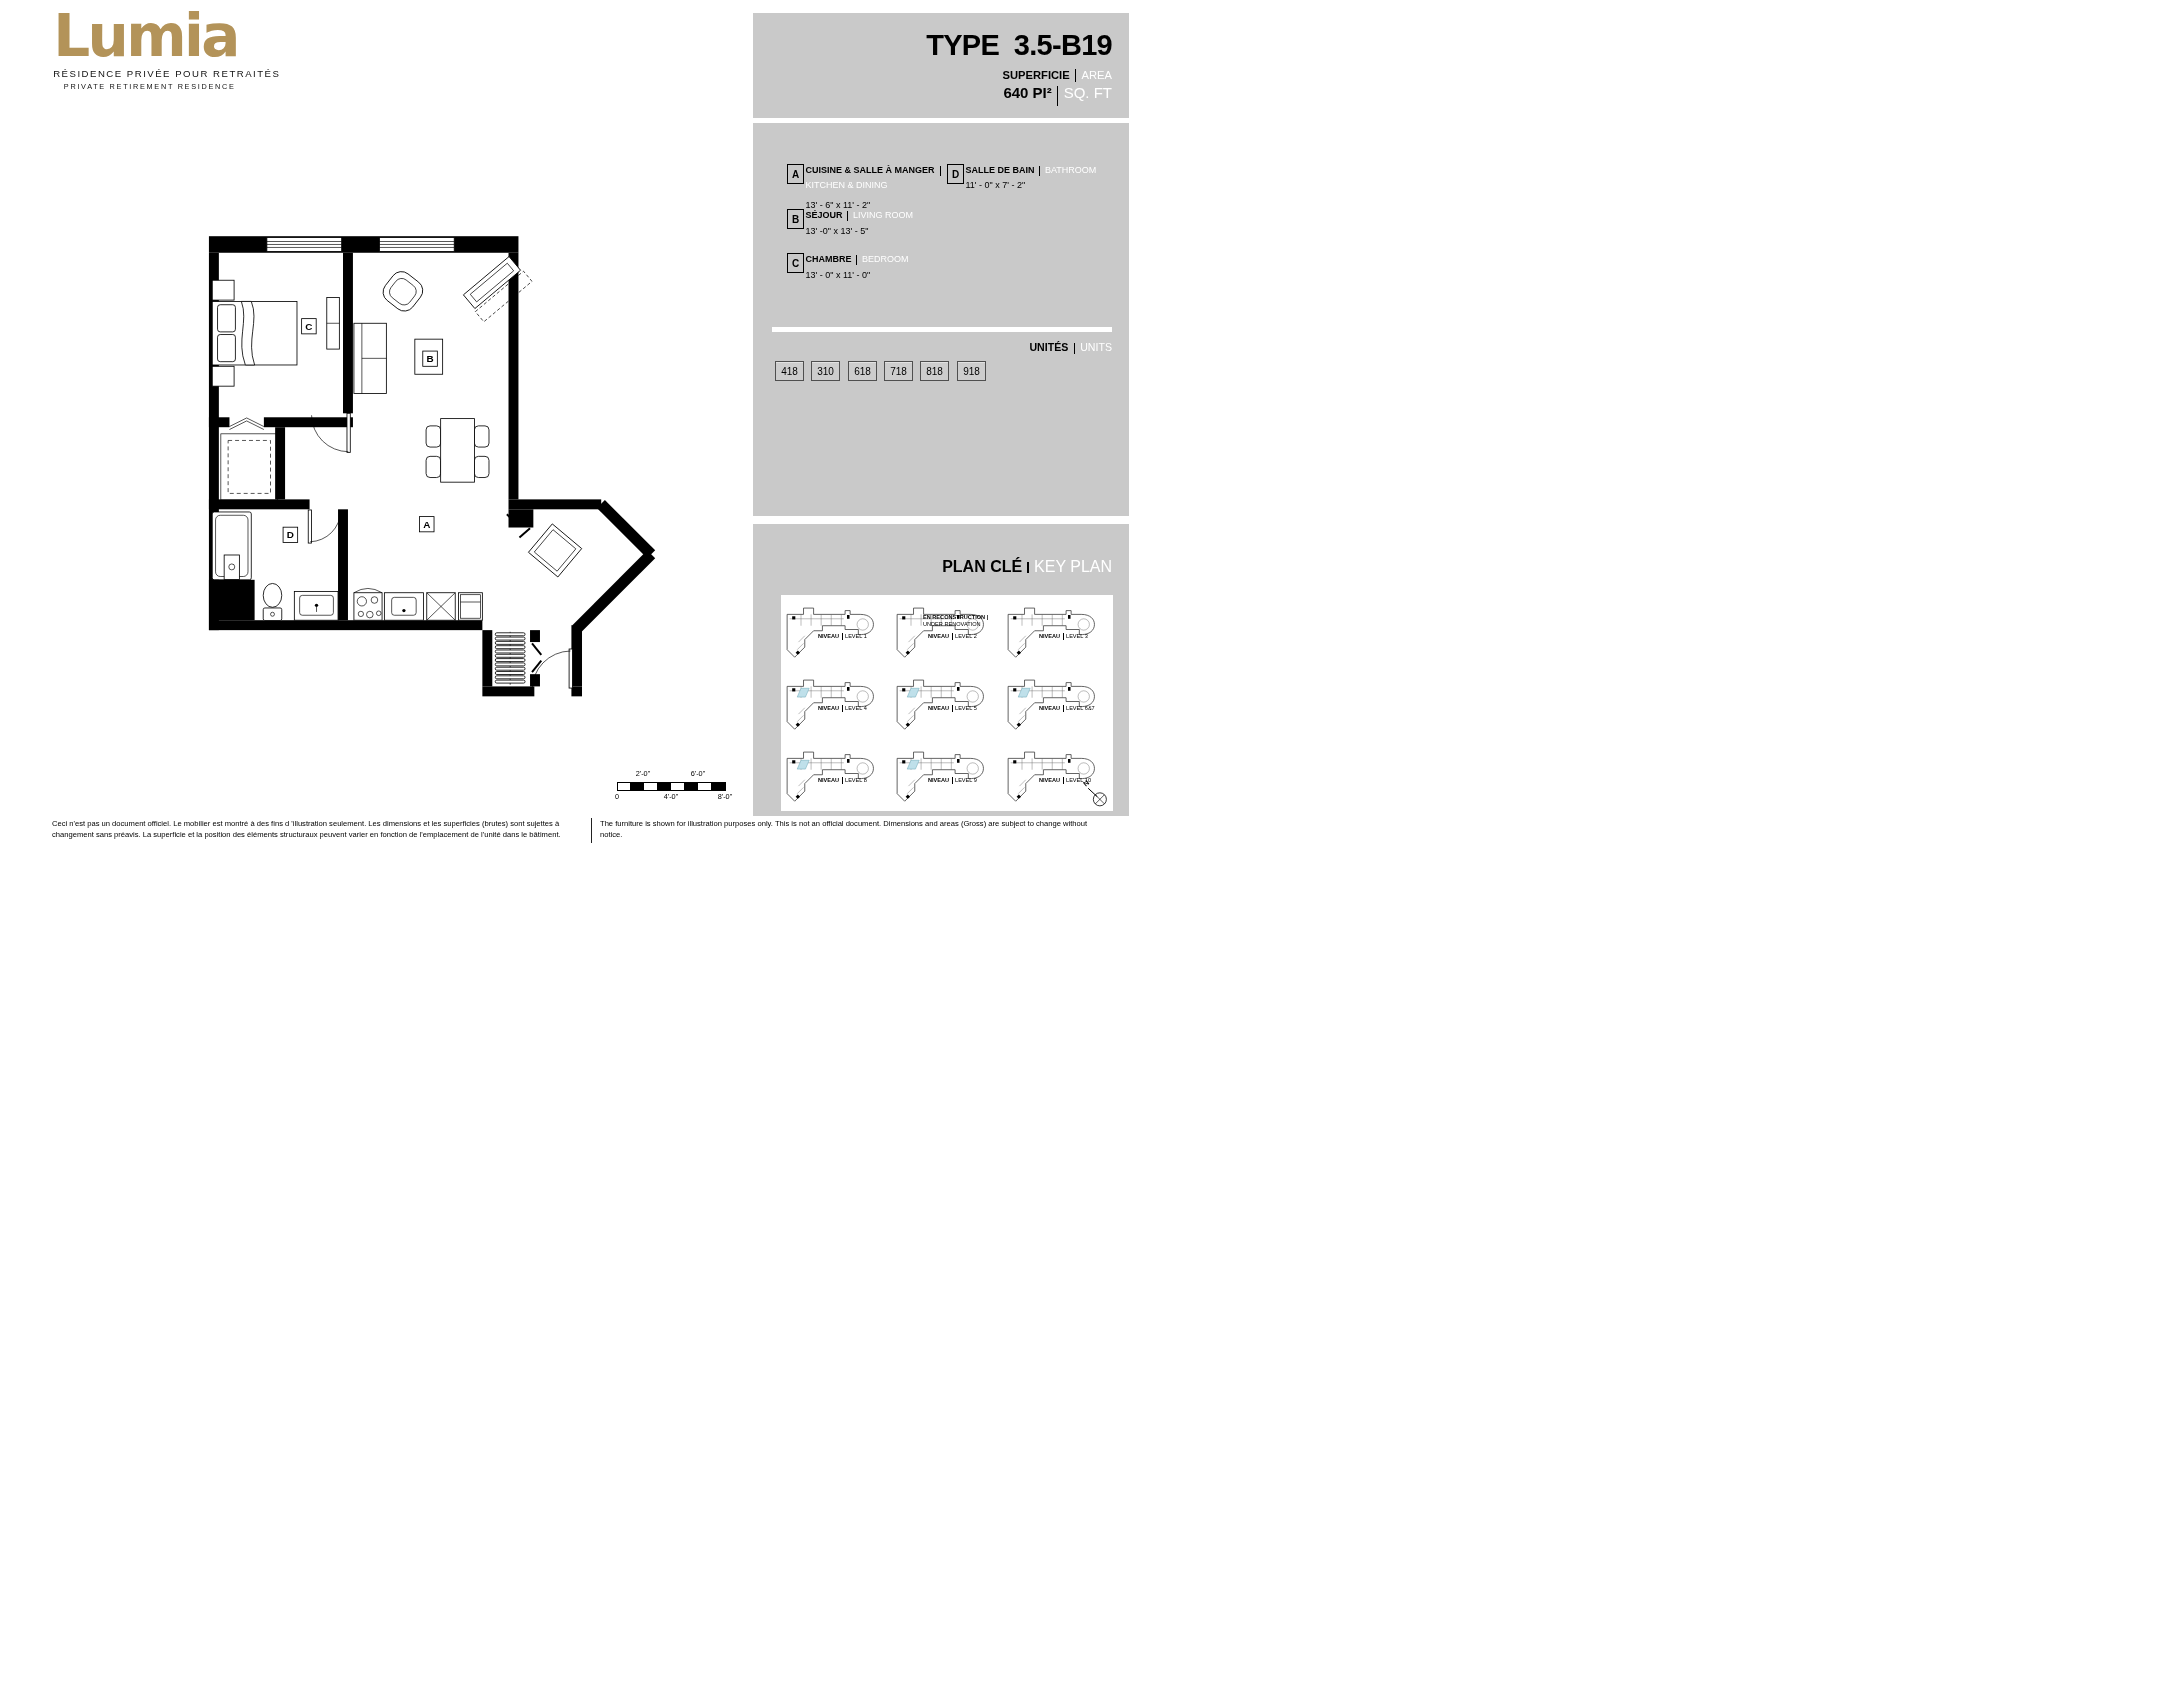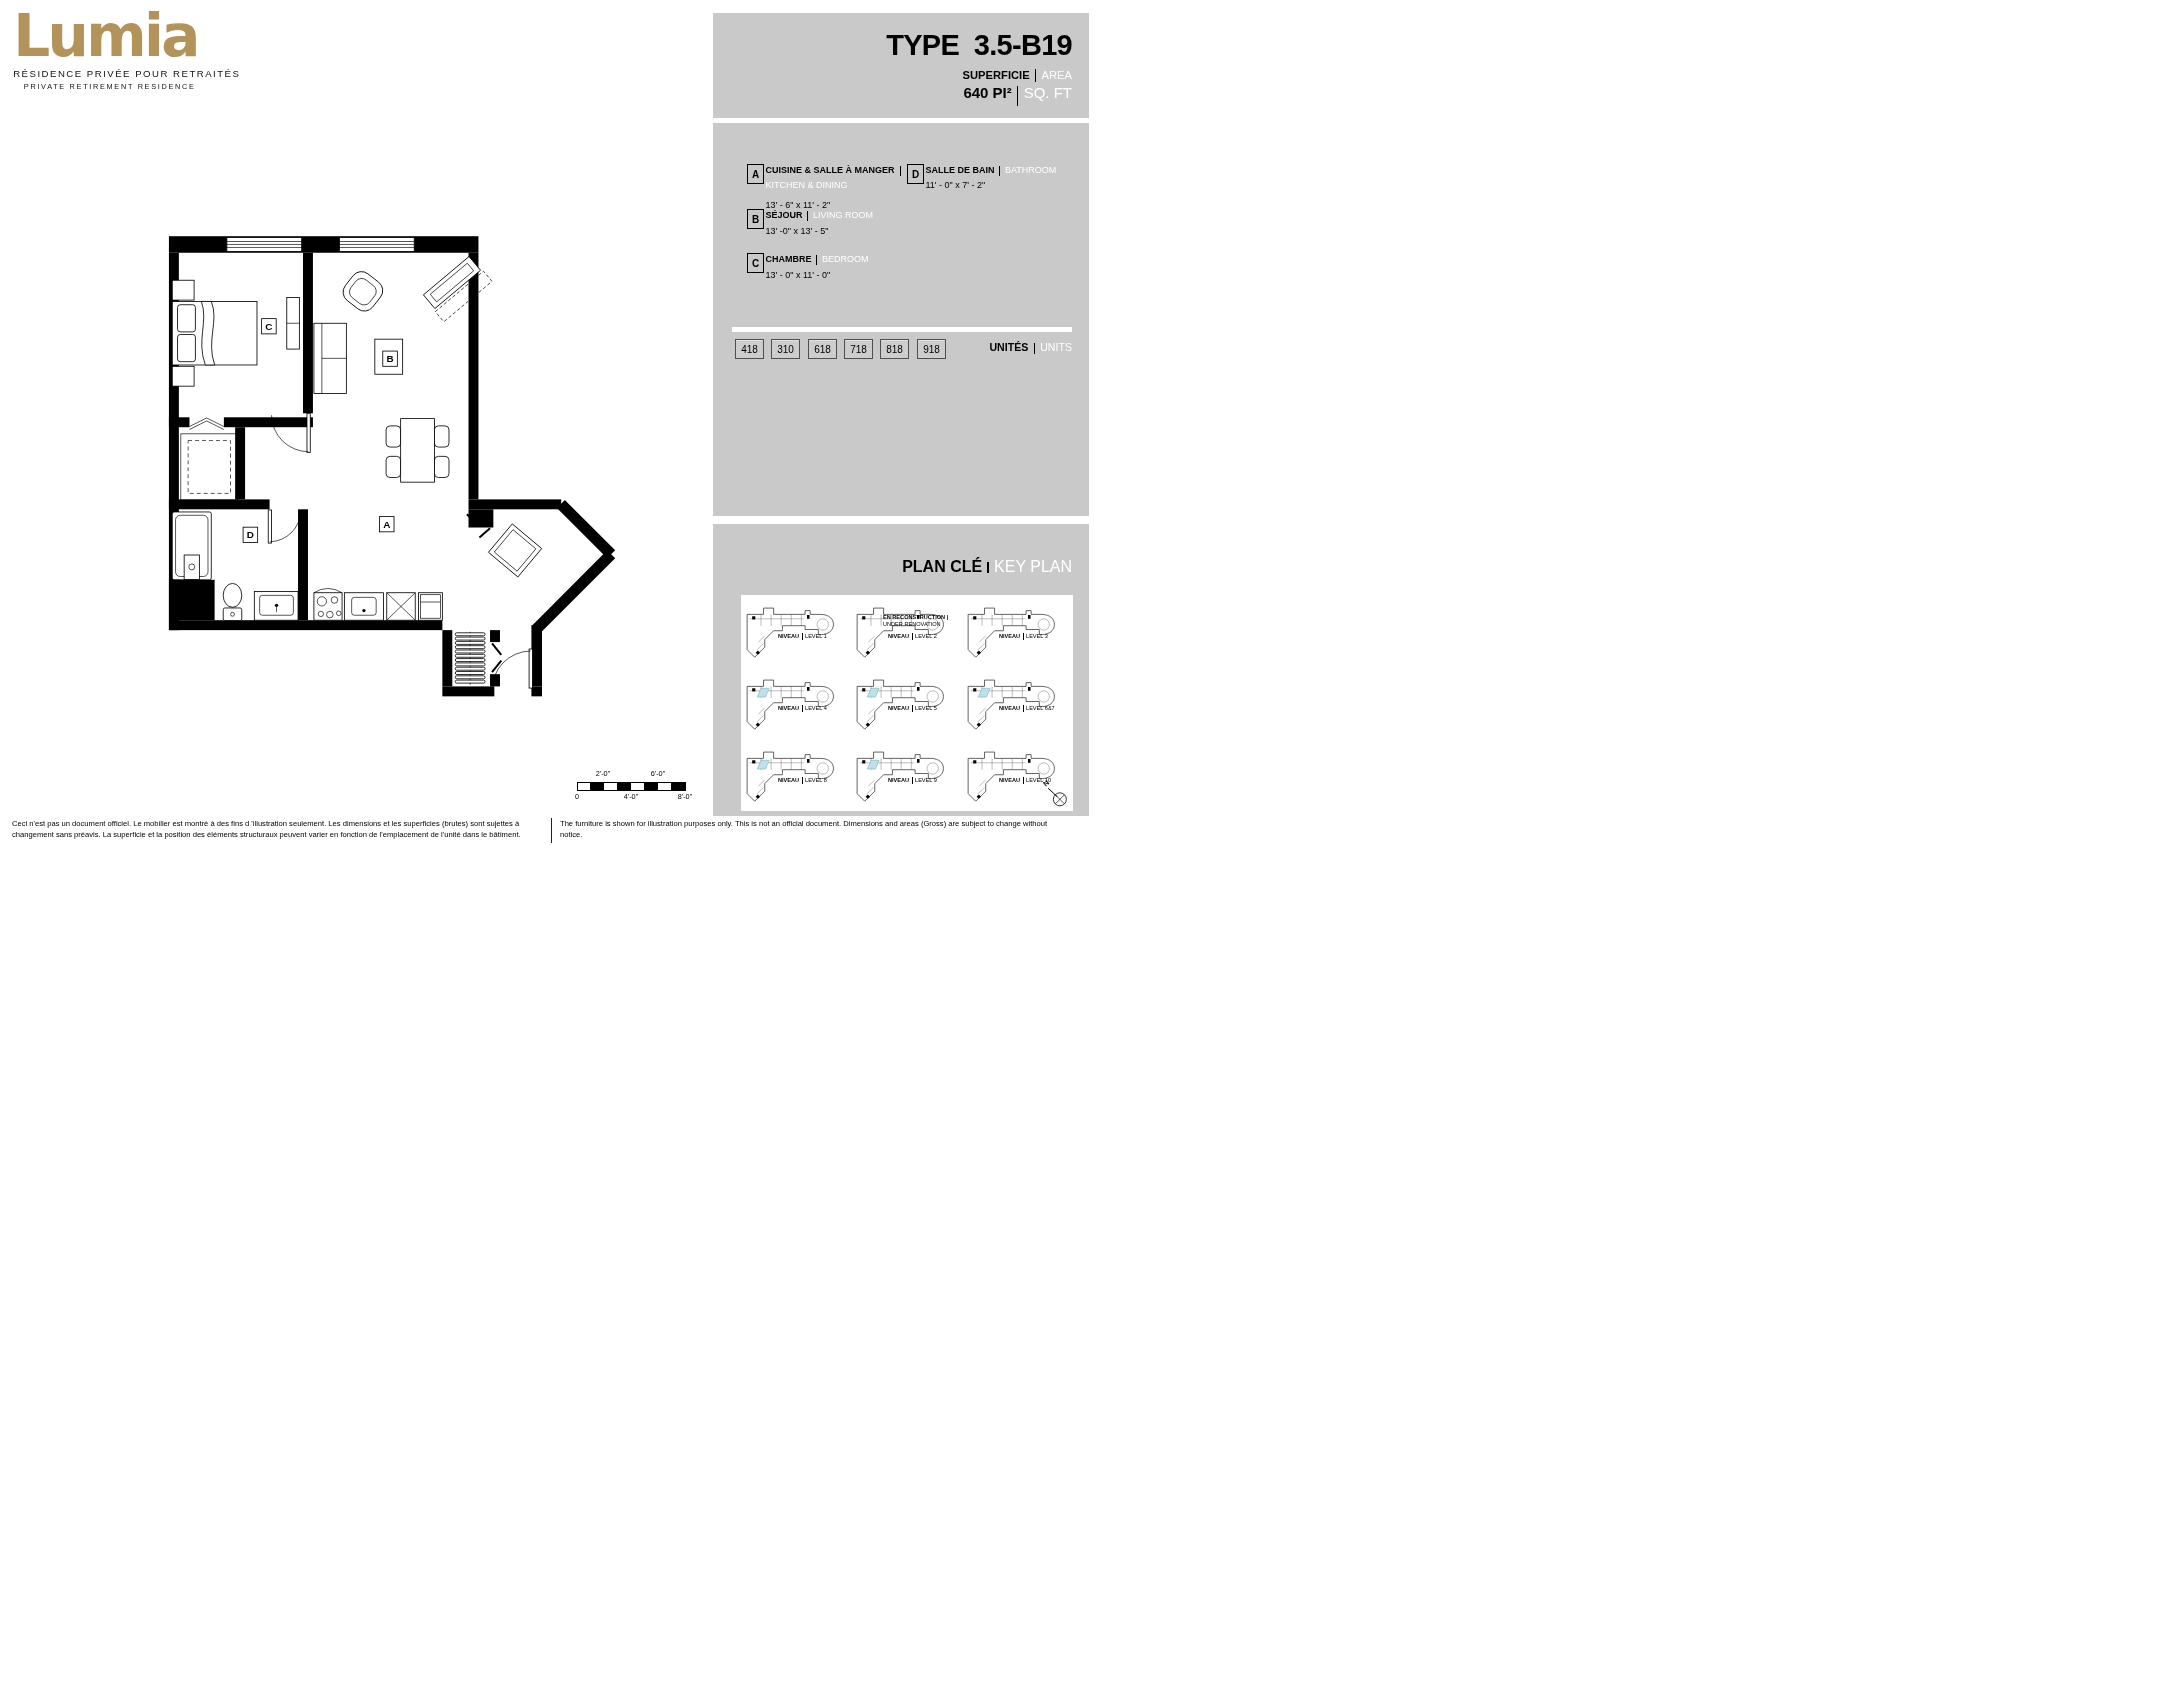--- a/index.html
+++ b/index.html
@@ -1,17 +1,17 @@
 <!DOCTYPE html>
 <html style="font-size:10.6px"><head>
 <meta charset="utf-8">
 <style>
   html,body{margin:0;padding:0;background:#fff;}
   #page{position:relative;width:1092px;height:844px;background:#fff;overflow:hidden;
-        font-family:"Liberation Sans",sans-serif;color:#000;}
+        font-family:"Liberation Sans",sans-serif;color:#000;margin-left:40px;}
   
   #logo{position:absolute;left:13.2px;top:9.3px;width:198px;}
   .logo-name{font-family:"DejaVu Sans",sans-serif;font-weight:700;font-size:58px;line-height:.95;
              color:#b39359;letter-spacing:-2.6px;}
   .logo-tag-fr{margin-top:4px;font-size:9.6px;letter-spacing:1.5px;color:#111;white-space:nowrap;}
   .logo-tag-en{margin-top:2.6px;font-size:7.3px;letter-spacing:1.7px;color:#111;text-align:center;width:193px;}
   
   .panel{position:absolute;left:713px;width:376px;background:#c9c9c9;}
   #panel-header{top:12.6px;height:105px;}
   #panel-main{top:123px;height:393px;}
@@ -36,21 +36,21 @@
   #leg-a{left:34px;top:41px;} #leg-a .en2{position:absolute;left:18.5px;top:16px;color:#fff;
         font-size:9px;font-weight:400;white-space:nowrap;}
   #leg-a .ld{top:36px;}
   #leg-b{left:34px;top:86px;} #leg-b .ld{top:17px;}
   #leg-c{left:34px;top:130px;} #leg-c .ld{top:17px;}
   #leg-d{left:194px;top:41px;} #leg-d .ld{top:16px;}
   
   #units-divider{position:absolute;left:18.5px;top:204px;width:340px;height:5.3px;background:#fff;}
   #units-title{position:absolute;right:17px;top:218px;font-size:10.6px;font-weight:700;}
   #units-title .en{color:#fff;font-weight:400;}
-  .unit-box{position:absolute;top:216px;width:27px;height:18px;border:1px solid #4f4f4f;
+  .unit-box{position:absolute;top:238px;width:27px;height:18px;border:1px solid #4f4f4f;
             background:#cdcdcd;box-shadow:inset 0 0.7px 0 #e9e9e9;font-size:10px;
             display:flex;align-items:center;justify-content:center;}
   
   #kp-title{position:absolute;right:17px;top:34px;font-size:16px;font-weight:700;}
   #kp-title .en{color:#fff;font-weight:400;}
   #kp-white{position:absolute;left:28px;top:71px;width:332px;height:216px;background:#fff;}
   .kp-cell{position:absolute;width:110px;height:72px;}
   .kp-cell svg{position:absolute;left:1.3px;top:3.3px;}
   .kp-label{position:absolute;left:37px;top:38px;font-size:5.6px;white-space:nowrap;}
   .kp-label .fr{font-weight:700;}

